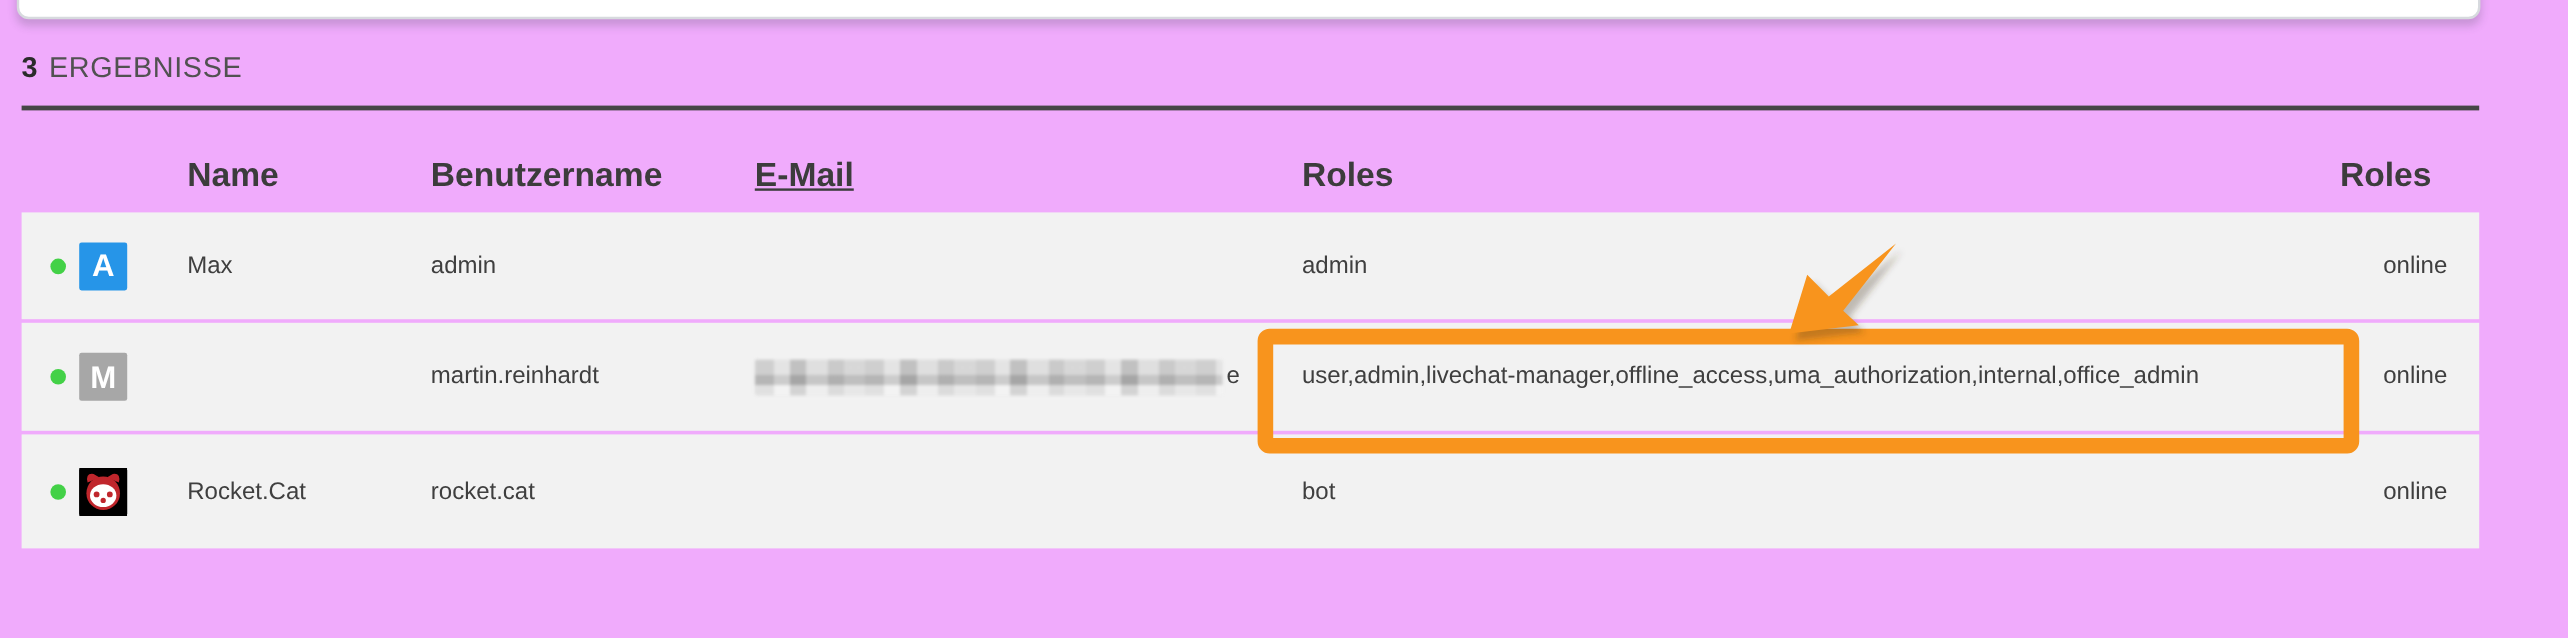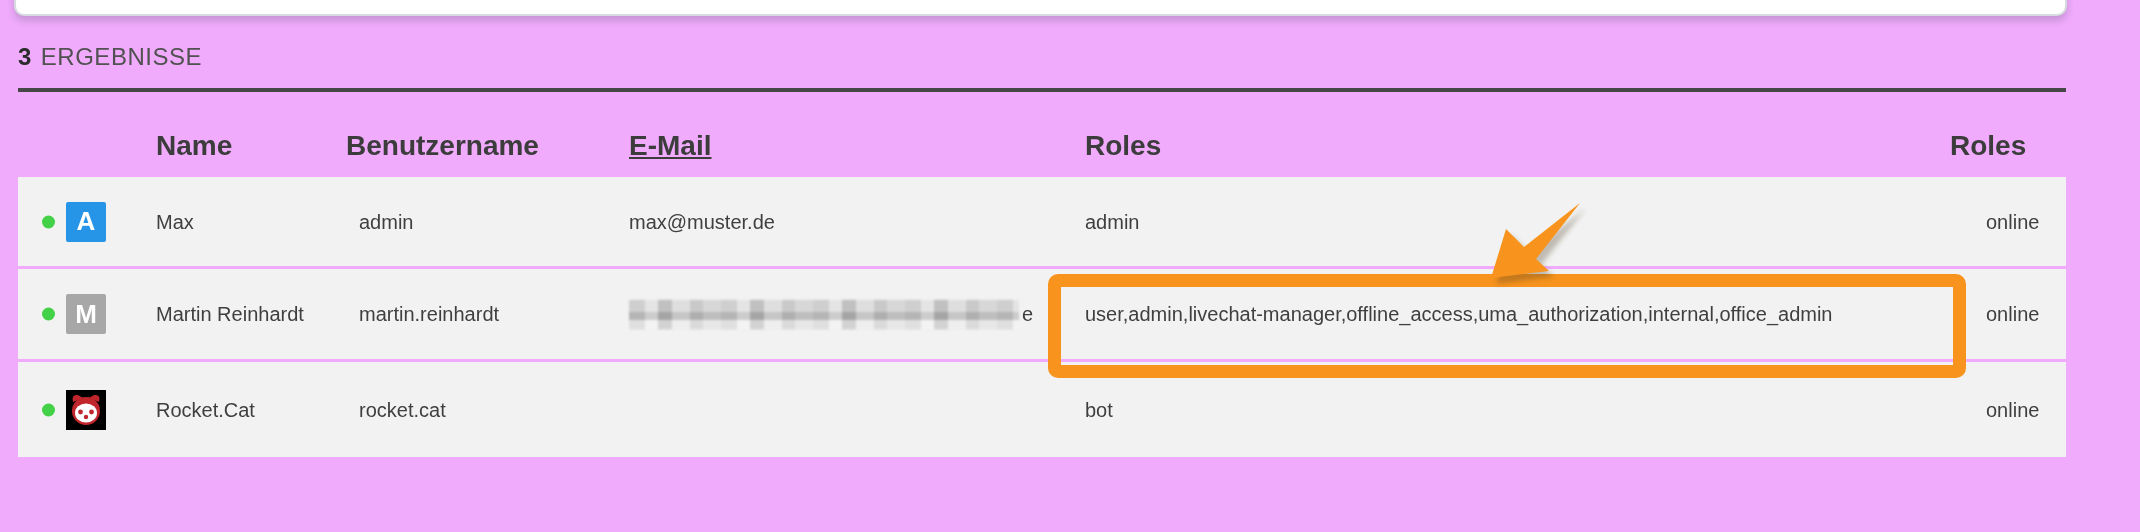--- a/index.html
+++ b/index.html
@@ -22,21 +22,21 @@
   .resultsbar .label{ font-weight:normal; color:#515151; }
   .rule{
     position:absolute; left:18px; top:88px; width:2048px; height:4px; background:#464646;
   }
   .thead{ position:absolute; left:0; top:130px; height:32px; width:2140px; }
   .th{
     position:absolute; top:0; font-size:28px; font-weight:bold; color:#3c3c3c;
     line-height:32px; white-space:nowrap;
   }
   .col-name{ left:156px; }
-  .col-username{ left:346px; }
+  .col-username{ left:359px; }
   .col-email{ left:629px;text-decoration:underline; }
   .col-roles{ left:1085px; }
   .col-status{ left:1950px; }
 
   .row{
     position:absolute; left:18px; width:2048px; background:#f2f2f2;
   }
   .row-0{ top:177px; height:89px; }
   .row-1{ top:269px; height:90px; }
   .row-2{ top:362px; height:95px; }
@@ -100,31 +100,29 @@
     <span class="th col-status">Roles</span>
   </div>
 
   <div class="row row-0">
     <span class="cell dot" style="background-color: rgb(67, 209, 71);"></span>
     <span class="cell avatar" style="background-color: rgb(38, 149, 232);">
         <span>A</span>
       </span>
     <span class="cell name">Max</span>
     <span class="cell username">admin</span>
-    <span class="cell email">max@muster.de</span>
     <span class="cell roles">admin</span>
     <span class="cell status">online</span>
   </div>
 
   <div class="row row-1">
     <span class="cell dot" style="background-color: rgb(67, 209, 71);"></span>
     <span class="cell avatar" style="background-color: rgb(167, 167, 167);">
         <span>M</span>
       </span>
-    <span class="cell name">Martin Reinhardt</span>
     <span class="cell username">martin.reinhardt</span>
     <span class="cell email">
       <span class="redacted"></span>
       <span class="email-suffix">e</span>
     </span>
     <span class="cell roles">user,admin,livechat-manager,offline_access,uma_authorization,internal,office_admin</span>
     <span class="cell status">online</span>
   </div>
 
   <div class="row row-2">

